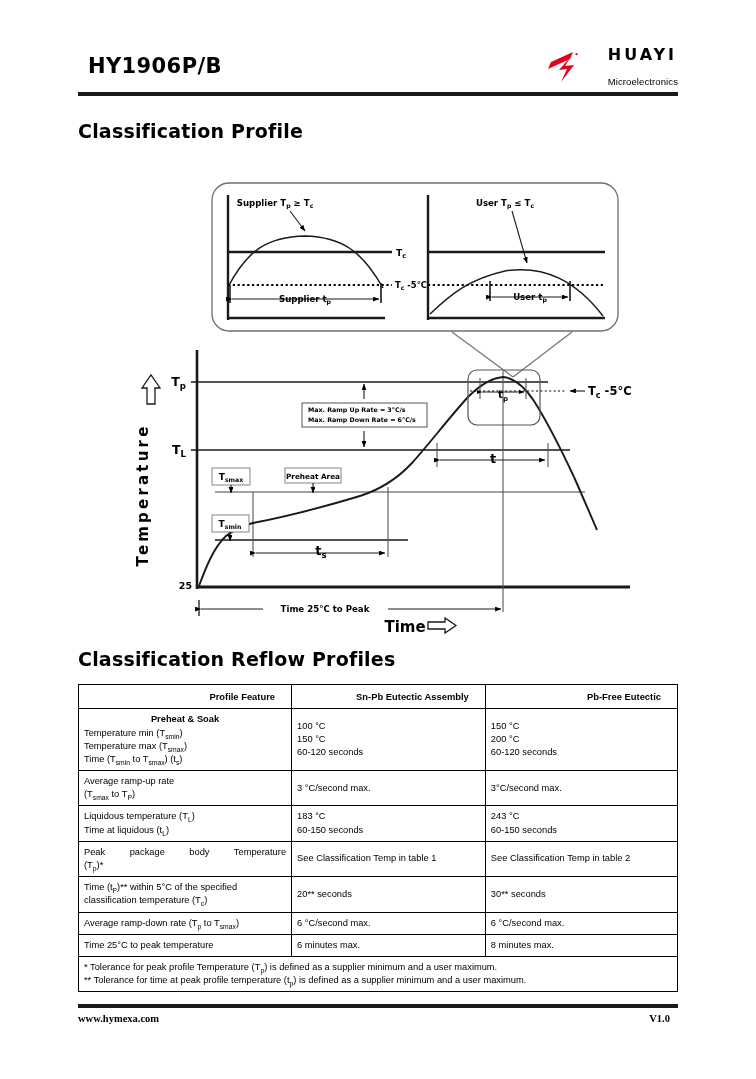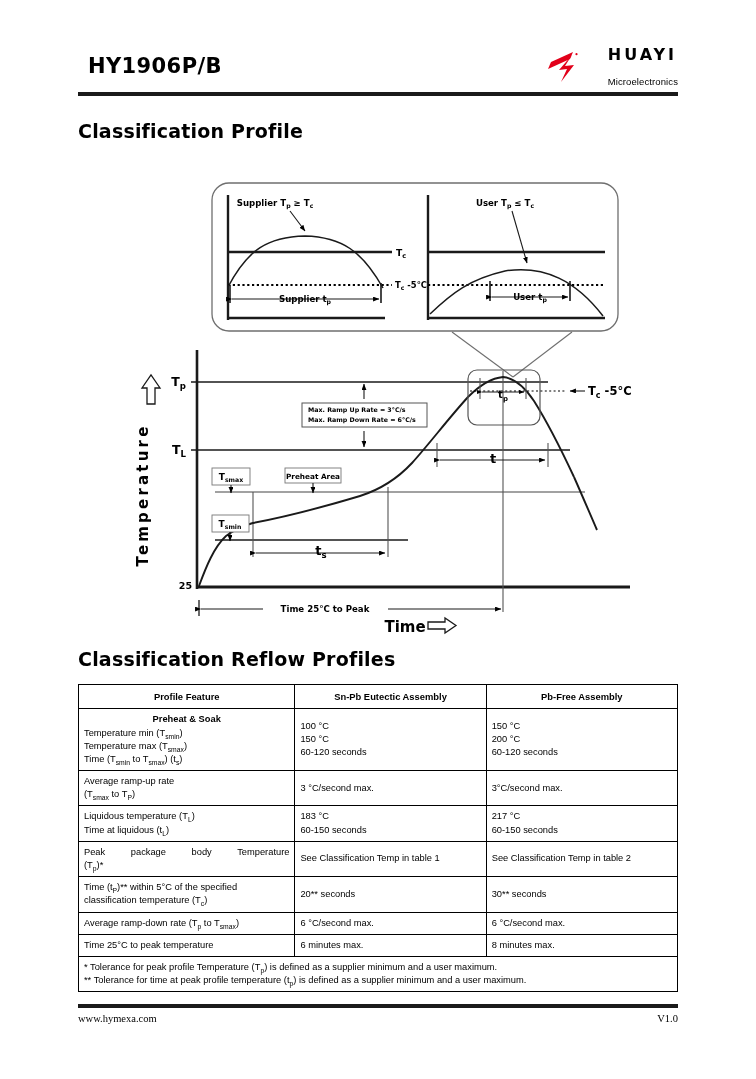--- a/index.html
+++ b/index.html
@@ -100,22 +100,22 @@
     font-family: "Liberation Sans", sans-serif;
   }
   #reflow-table td, #reflow-table th {
     border: 1px solid #000000;
     padding: 4px 5px;
     vertical-align: middle;
     line-height: 1.42;
   }
   #reflow-table th {
     font-weight: bold;
-    text-align: center;
-    padding: 5px 4px;
+    text-align: right;
+    padding: 5px 16px;
     font-size: 9.4px;
     border-radius: 7px;
   }
   .col-feature { width: 218px; text-align: left; }
   .col-val     { width: 191px; text-align: center; }
   .cell-center { }
   .cell-left   { text-align: left; }
   .justify     { text-align: justify; text-align-last: justify; }
   .bold-center { font-weight: bold; text-align: center; display: block; }
   .note-cell   { padding: 3px 6px 3px 8px; line-height: 1.5; }
@@ -131,23 +131,24 @@
     background: #1a1a1a;
   }
   #footer {
     position: absolute;
     left: 78px;
     top: 1013px;
     width: 600px;
     height: 38px;
     font-family: "Liberation Serif", serif;
     font-size: 10.5px;
+    font-weight: bold;
   }
   #footer-url { position: absolute; left: 0; top: 0; }
-  #footer-ver { position: absolute; right: 0; top: 0; }
+  #footer-ver { position: absolute; right: 8px; top: 0; }
   #footer-page {
     position: absolute;
     left: 0; right: 0; top: 17px;
     text-align: center;
     font-size: 10.5px;
   }
 </style>
 </head>
 <body>
 
@@ -322,21 +323,21 @@
 </svg>
 </div>
 
 <div class="section-heading" id="heading-reflow">Classification Reflow Profiles</div>
 
 <table id="reflow-table">
   <thead>
     <tr>
       <th class="col-feature">Profile Feature</th>
       <th class="col-val">Sn-Pb Eutectic Assembly</th>
-      <th class="col-val">Pb-Free Assembly</th>
+      <th class="col-val">Pb-Free Eutectic</th>
     </tr>
   </thead>
   <tbody id="table-body">
       <tr>
         <td class="cell-left">
           <span class="bold-center">Preheat &amp; Soak</span>
           <div>Temperature min (T<sub>smin</sub>)</div>
           <div>Temperature max (T<sub>smax</sub>)</div>
           <div>Time (T<sub>smin</sub> to T<sub>smax</sub>) (t<sub>s</sub>)</div>
         </td>
@@ -366,21 +367,21 @@
       <tr>
         <td class="cell-left">
           <div>Liquidous temperature (T<sub>L</sub>)</div>
           <div>Time at liquidous (t<sub>L</sub>)</div>
         </td>
         <td class="cell-center">
           <div>183 °C</div>
           <div>60-150 seconds</div>
         </td>
         <td class="cell-center">
-          <div>217 °C</div>
+          <div>243 °C</div>
           <div>60-150 seconds</div>
         </td>
       </tr>
       <tr>
         <td class="cell-left">
           <div class="justify">Peak    package    body    Temperature</div>
           <div>(T<sub>p</sub>)*</div>
         </td>
         <td class="cell-center">
           <div>See Classification Temp in table 1</div>

